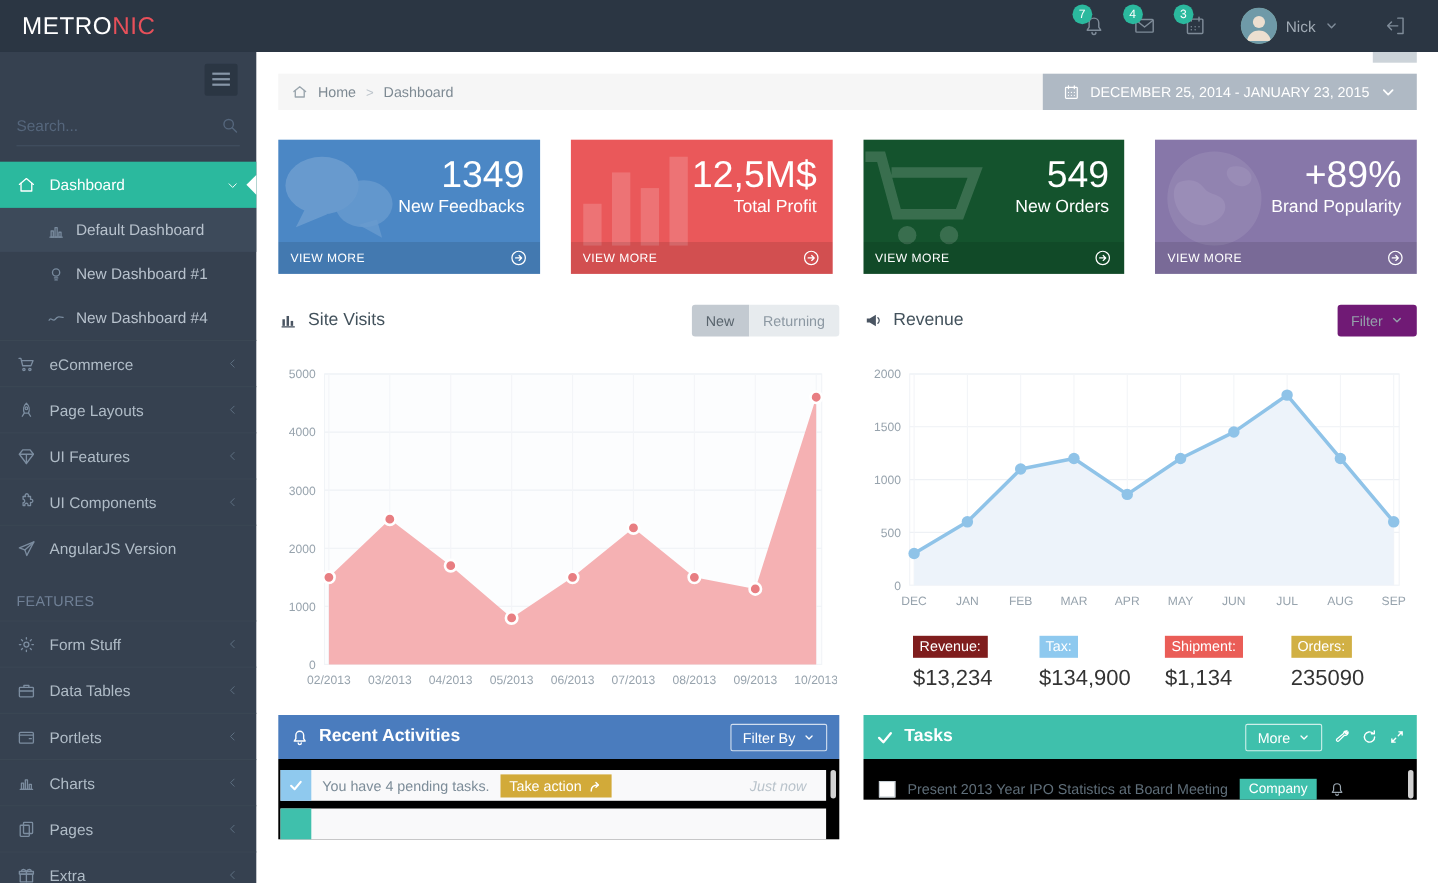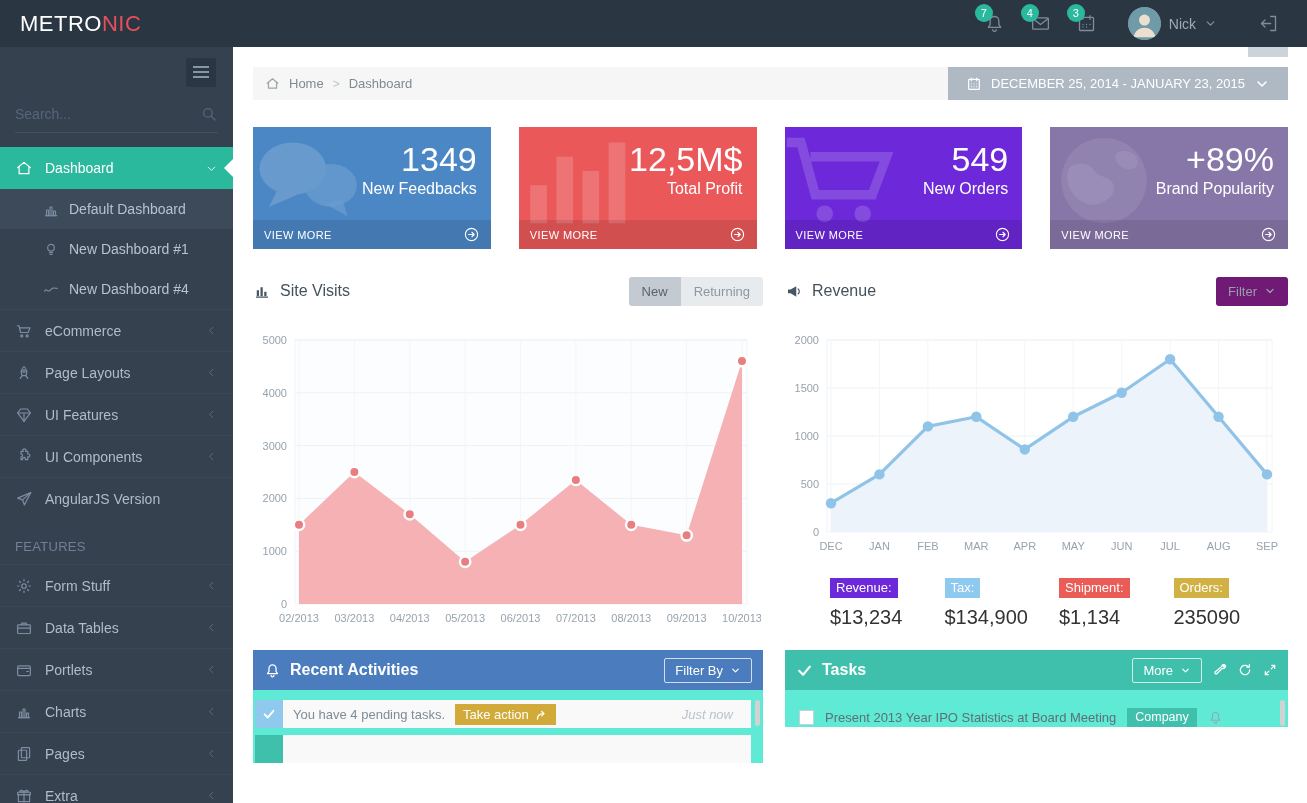--- a/index.html
+++ b/index.html
@@ -109,21 +109,21 @@
   .box-title { display:flex; align-items:flex-end; gap:9px; font-size:16px; font-weight:bold; }
   .box-title svg { width:17px; height:17px; }
   .box-btn { background:transparent; border:1px solid rgba(255,255,255,.75); color:#fff; font-size:13px;
     padding:4px 10px; display:flex; align-items:center; gap:7px; cursor:pointer; border-radius:2px;
     font-family:"Liberation Sans",sans-serif; }
   .box-btn svg { width:11px; height:11px; }
   .box-head .only-btn { margin-left:auto; }
   .box-tools { margin-left:auto; display:flex; align-items:center; gap:11px; }
   .tool-ic { color:#fff; cursor:pointer; }
   .tool-ic svg { width:14px; height:14px; }
-  .box-body { position:relative; padding:10px 12px 0 2px; background:#5eead4; }
+  .box-body { position:relative; padding:10px 12px 0 2px; background:#000000; }
 
   .act-item { display:flex; align-items:center; gap:10px; background:#f9f9fa; padding:0 10px 0 0; height:28px; }
   .act-icon { width:28px; height:28px; flex:none; display:flex; align-items:center; justify-content:center; color:#fff; }
   .act-icon.lblue { background:#8fc9ee; }
   .act-icon.teal { background:#3fc0ac; }
   .act-icon svg { width:14px; height:14px; }
   .act-text { color:#7c8c98; font-size:13px; }
   .act-badge { background:#d2aa39; color:#fff; font-size:13px; padding:3px 8px; display:flex; align-items:flex-end;
     gap:6px; cursor:pointer; }
   .act-badge svg { width:13px; height:13px; }
@@ -498,21 +498,21 @@
         <div class="foot">
           <span>VIEW MORE</span>
           <span class="go">
             <svg viewBox="0 0 24 24" fill="none" stroke="#fff" stroke-width="1.6" stroke-linecap="round" stroke-linejoin="round">
               <circle cx="12" cy="12" r="8.6"></circle>
               <path d="M8 12h7.2M12.6 8.8 15.8 12l-3.2 3.2"></path>
             </svg>
           </span>
         </div>
       </div>
-      <div class="tile" style="background: #6d28d9;">
+      <div class="tile" style="background: #14532d;">
         <span class="bigicon">
           <svg viewBox="0 0 48 40" fill="currentColor">
             <path d="M2 4h6l6 22h24l6-16H12" fill="none" stroke="currentColor" stroke-width="4"></path>
             <circle cx="18" cy="34" r="3.5"></circle>
             <circle cx="34" cy="34" r="3.5"></circle>
           </svg>
         </span>
         <div class="num">549</div>
         <div class="lbl">New Orders</div>
         <div class="foot">
@@ -673,21 +673,21 @@
             <text x="191.33333333333334" y="222" text-anchor="middle" font-size="11" fill="#97a3ad" font-family="Liberation Sans, sans-serif">MAR</text>
             <text x="239.77777777777777" y="222" text-anchor="middle" font-size="11" fill="#97a3ad" font-family="Liberation Sans, sans-serif">APR</text>
             <text x="288.22222222222223" y="222" text-anchor="middle" font-size="11" fill="#97a3ad" font-family="Liberation Sans, sans-serif">MAY</text>
             <text x="336.6666666666667" y="222" text-anchor="middle" font-size="11" fill="#97a3ad" font-family="Liberation Sans, sans-serif">JUN</text>
             <text x="385.1111111111111" y="222" text-anchor="middle" font-size="11" fill="#97a3ad" font-family="Liberation Sans, sans-serif">JUL</text>
             <text x="433.55555555555554" y="222" text-anchor="middle" font-size="11" fill="#97a3ad" font-family="Liberation Sans, sans-serif">AUG</text>
             <text x="482" y="222" text-anchor="middle" font-size="11" fill="#97a3ad" font-family="Liberation Sans, sans-serif">SEP</text>
           </svg>
       </div>
       <div class="rev-stats" id="rev-stats">
-          <div><span class="rs-badge" style="background:#6d28d9">Revenue:</span><div class="rs-val">$13,234</div></div>
+          <div><span class="rs-badge" style="background:#7f1d1d">Revenue:</span><div class="rs-val">$13,234</div></div>
           <div><span class="rs-badge" style="background:#8ec9ef">Tax:</span><div class="rs-val">$134,900</div></div>
           <div><span class="rs-badge" style="background:#ea5d57">Shipment:</span><div class="rs-val">$1,134</div></div>
           <div><span class="rs-badge" style="background:#d1b044">Orders:</span><div class="rs-val">235090</div></div>
         </div>
     </section>
   </div>
 
   <div class="row3">
 
     <section>

